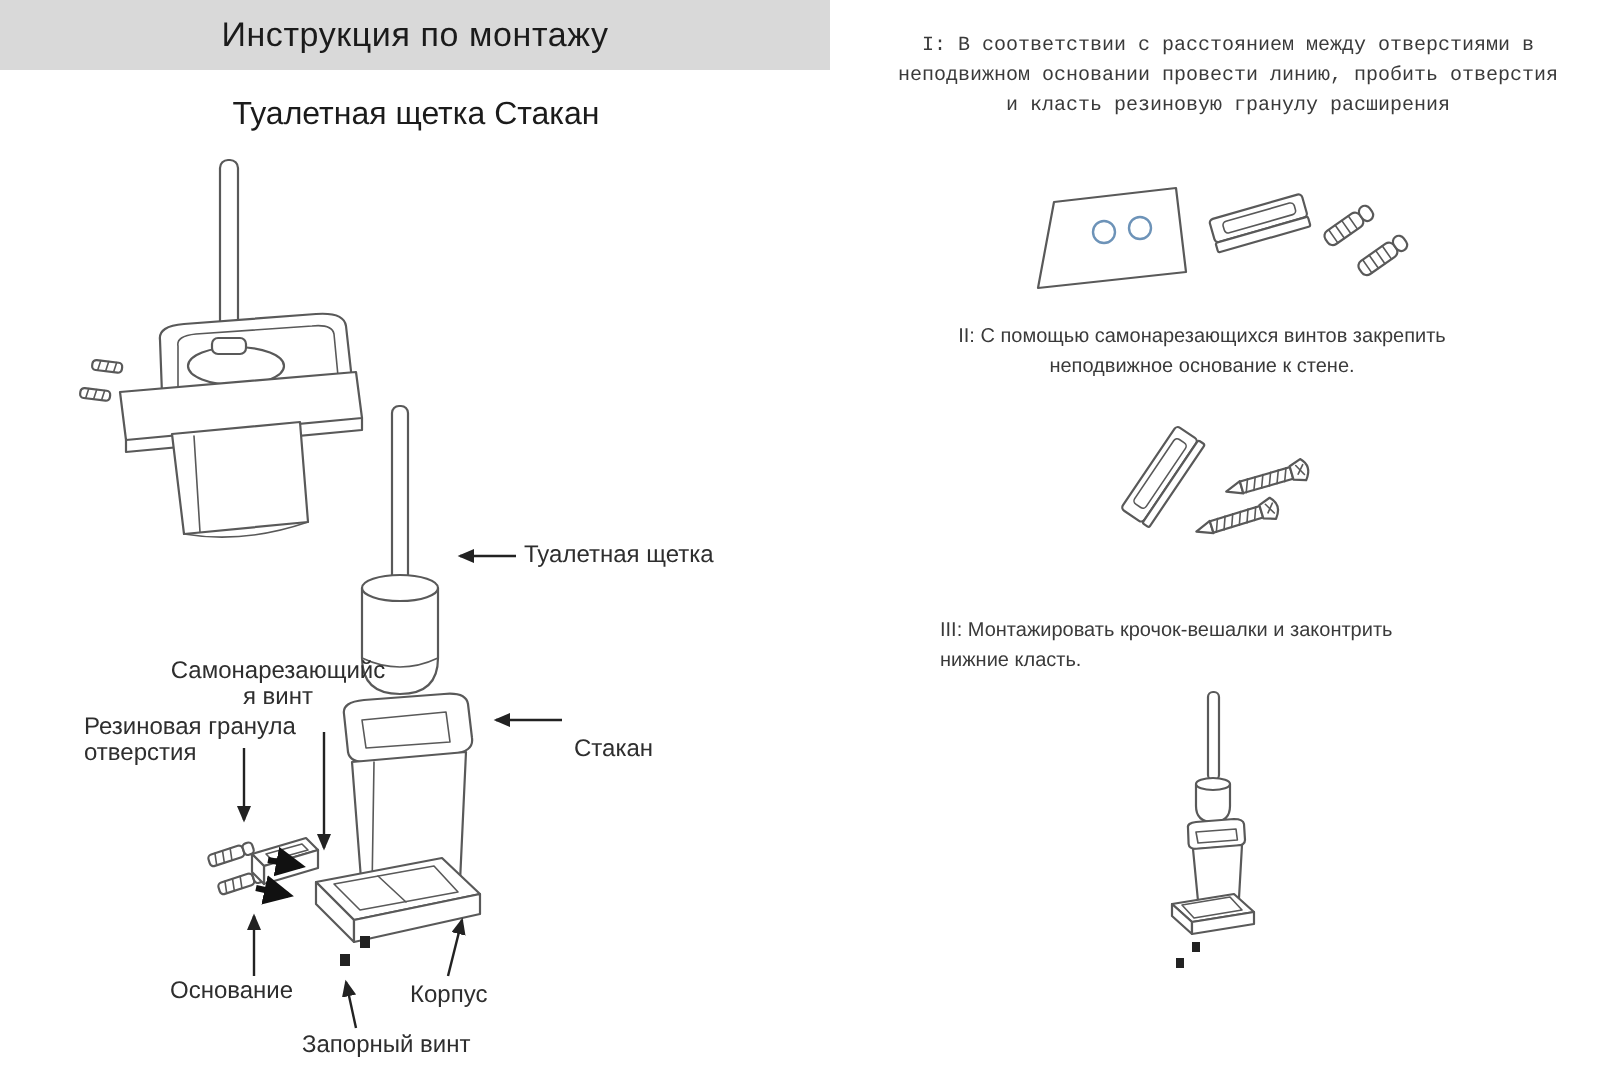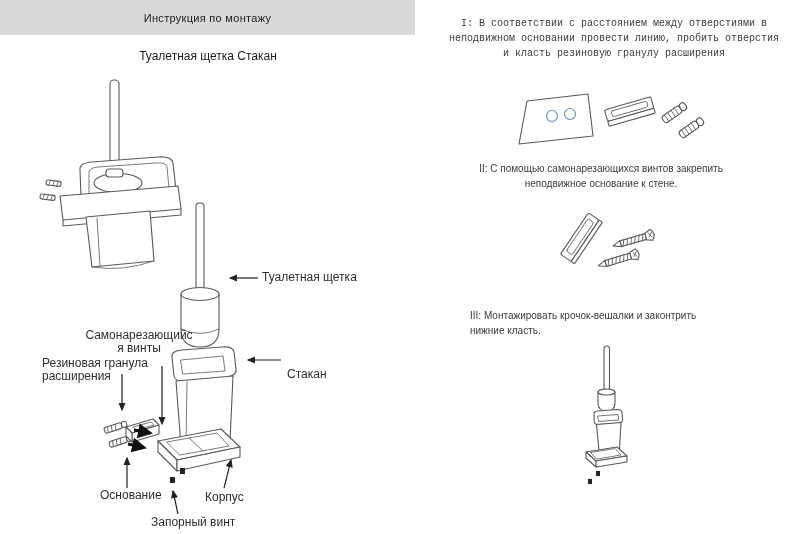--- a/index.html
+++ b/index.html
@@ -5,22 +5,22 @@
   html,body { margin:0; padding:0; background:#ffffff; }
   .page {
     position:relative; width:800px; height:534px; background:#ffffff;
     font-family:"Liberation Sans", sans-serif; color:#333; overflow:hidden;
   }
   .abs { position:absolute; }
   .header-bar {
     left:0; top:0; width:415px; height:35px; background:#d9d9d9;
     display:flex; align-items:center; justify-content:center;
   }
-  .header-title { font-size:11px; color:#1b1b1b; letter-spacing:.3px; }
-  .subtitle { left:60px; top:49px; width:296px; text-align:center; font-size:12px; color:#1b1b1b; }
+  .header-title { font-size:17px; color:#1b1b1b; letter-spacing:.3px; }
+  .subtitle { left:60px; top:49px; width:296px; text-align:center; font-size:16px; color:#1b1b1b; }
   .dlabel { font-size:12px; color:#2e2e2e; line-height:12.5px; white-space:nowrap; }
   .dlabel.center { text-align:center; }
   .dlabel span { display:block; }
   .step { font-size:10px; color:#3a3a3a; line-height:15px; }
   .step.centered { text-align:center; }
   svg.drawlayer { position:absolute; left:0; top:0; }
   .draw { fill:#ffffff; stroke:#595959; stroke-width:1.1; stroke-linejoin:round; stroke-linecap:round; }
   .drawn { fill:none; stroke:#595959; stroke-width:1.1; stroke-linejoin:round; stroke-linecap:round; }
   .thin { stroke-width:0.8; }
   .arrow { fill:none; stroke:#222222; stroke-width:1.2; }
@@ -210,31 +210,31 @@
   <div class="abs header-bar">
     <span class="header-title">Инструкция по монтажу</span>
   </div>
 
   <div class="abs subtitle">Туалетная щетка Стакан</div>
 
   <div class="abs dlabel" style="left:262px; top:271px;">Туалетная щетка</div>
 
   <div class="abs dlabel center" style="left:84px; top:329px; width:110px;">
     <span>Самонарезающийс</span>
-    <span>я винты</span>
+    <span>я винт</span>
   </div>
 
   <div class="abs dlabel" style="left:42px; top:357px;">
     <span>Резиновая гранула</span>
-    <span>расширения</span>
+    <span>отверстия</span>
   </div>
 
   <div class="abs dlabel" style="left:287px; top:368px;">Стакан</div>
 
-  <div class="abs dlabel" style="left:100px; top:489px;">Основание</div>
+  <div class="abs dlabel" style="left:85px; top:489px;">Основание</div>
 
   <div class="abs dlabel" style="left:136px; top:516px;margin-left:15px;">Запорный винт</div>
 
   <div class="abs dlabel" style="left:205px; top:491px;">Корпус</div>
 
   <div class="abs step centered" style="left:446px; top:16px; width:336px;font-family:Liberation Mono, monospace;">I: В соответствии с расстоянием между отверстиями в неподвижном основании провести линию, пробить отверстия и класть резиновую гранулу расширения</div>
 
   <div class="abs step" style="left:470px; top:161px; width:262px;text-align:center;">II: С помощью самонарезающихся винтов закрепить неподвижное основание к стене.</div>
 
   <div class="abs step" style="left:470px; top:308px; width:262px;">III: Монтажировать крочок-вешалки и законтрить нижние класть.</div>

